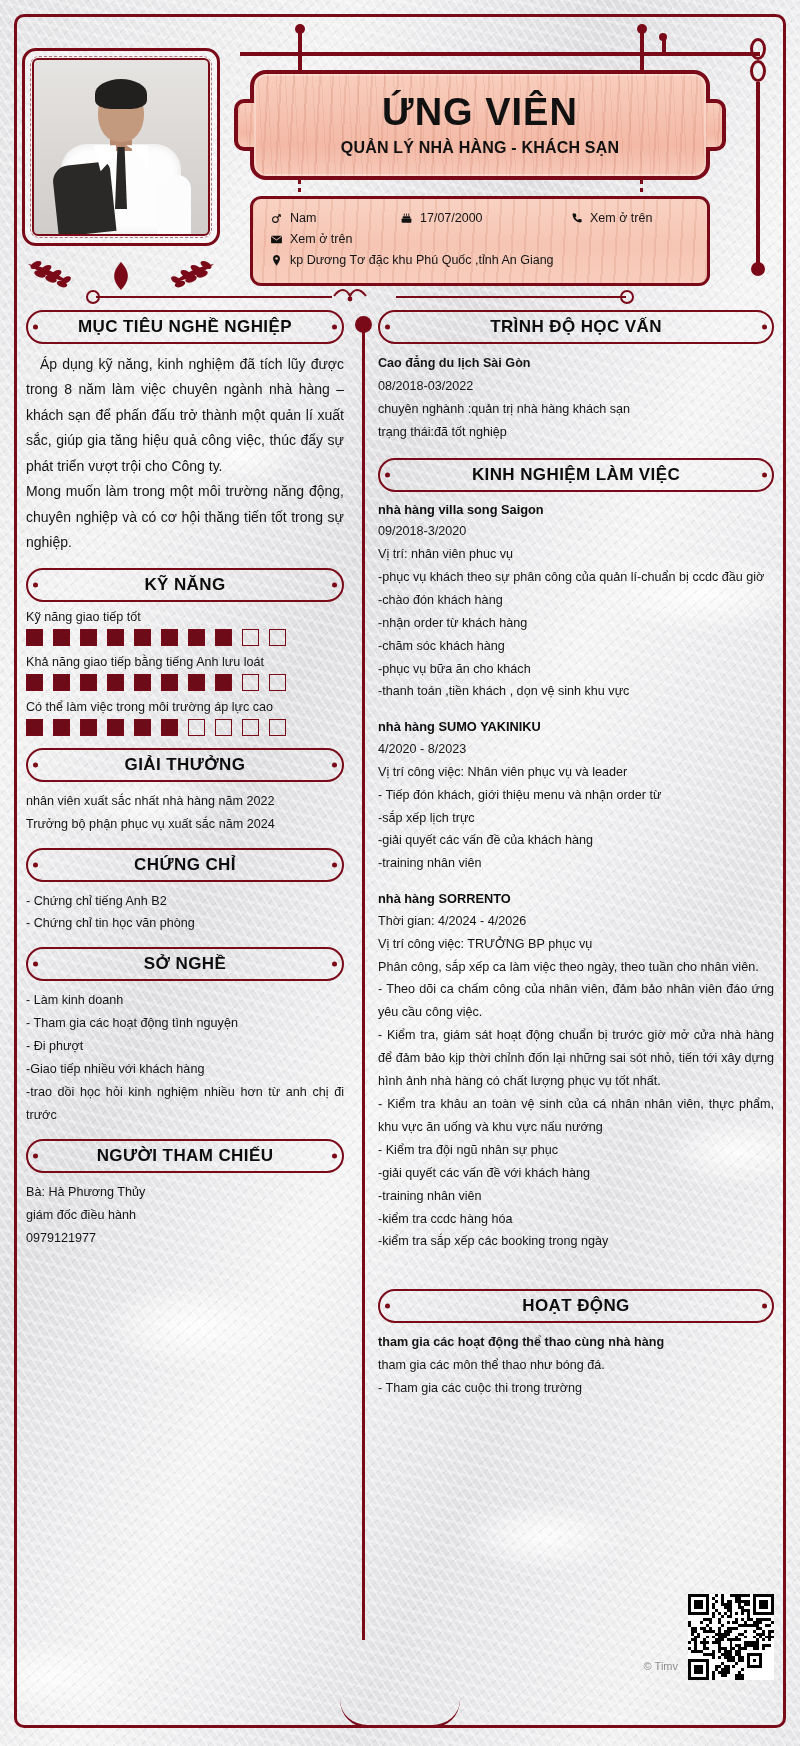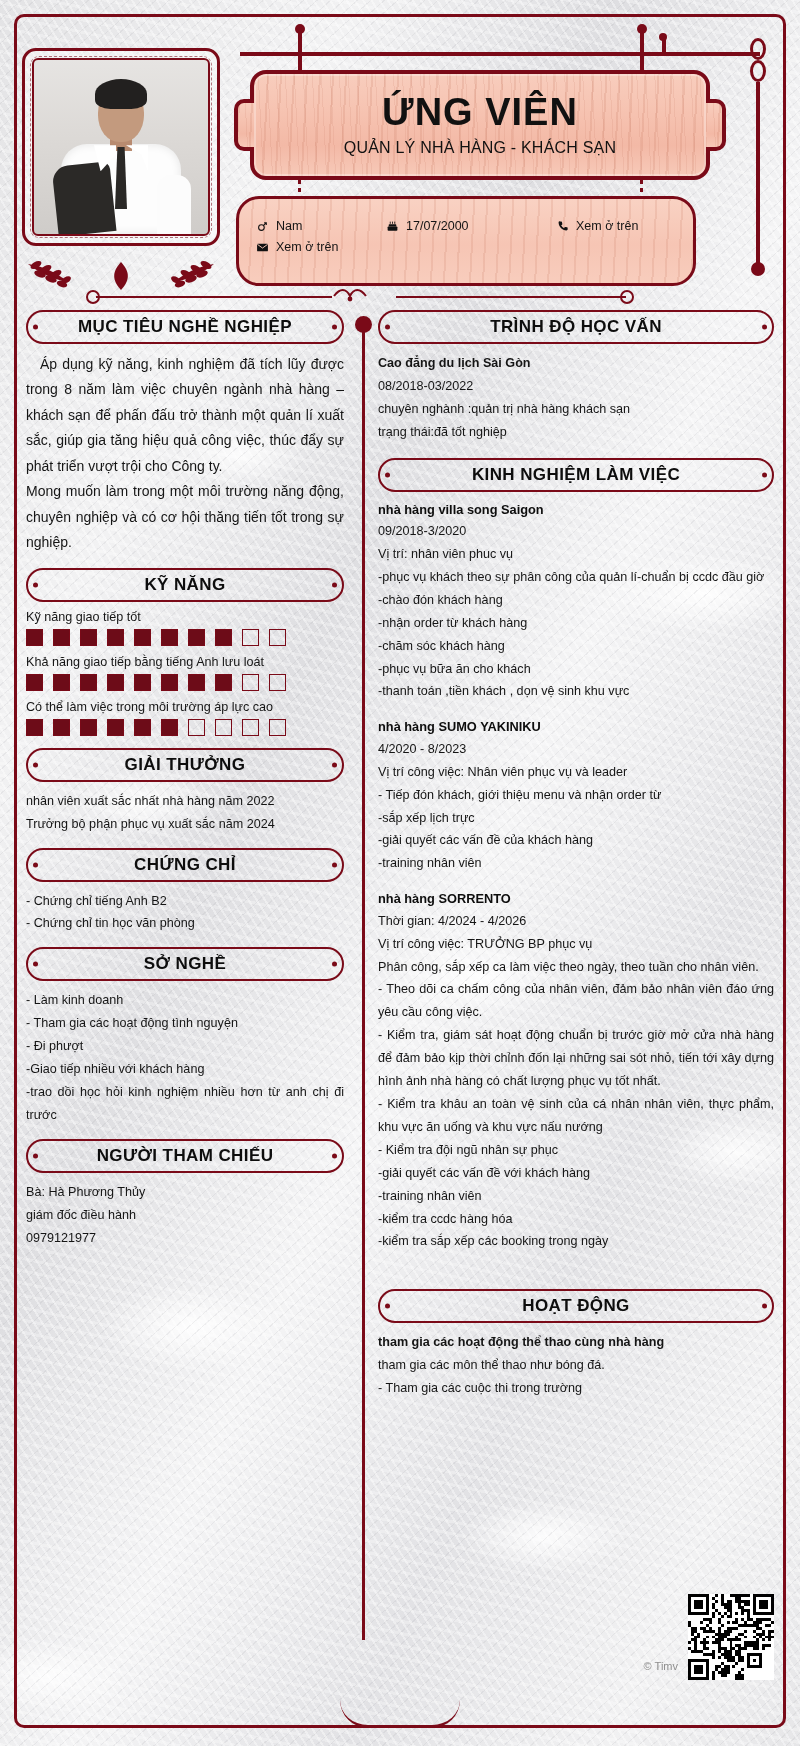--- a/index.html
+++ b/index.html
@@ -184,33 +184,33 @@
     width: 16px; height: 44px; border: 4px solid var(--dark);
     background: inherit;
   }
   .plaque::before { left: -20px; border-right: none; border-radius: 10px 0 0 10px; }
   .plaque::after { right: -20px; border-left: none; border-radius: 0 10px 10px 0; }
   .plaque h1 {
     font-size: 38px; font-weight: 700; letter-spacing: 1px; color: #111;
     line-height: 1.05;
   }
   .plaque h2 {
-    font-size: 16px; font-weight: 400; letter-spacing: .2px; color: #111;
+    font-size: 16px; font-weight: 700; letter-spacing: .2px; color: #111;
     margin-top: 6px;
   }
 
   
   .contact {
-    position: absolute; left: 236px; top: 196px; width: 460px; height: 90px;
+    position: absolute; left: 250px; top: 196px; width: 460px; height: 90px;
     border: 3px solid var(--dark);
-    border-radius: 23px;
+    border-radius: 11px;
     background:
       repeating-linear-gradient(93deg, rgba(198,120,96,.18) 0 2px, rgba(255,255,255,0) 2px 13px),
       linear-gradient(180deg,#f9d2c3 0%, #f6c5b4 55%, #f8cdbd 100%);
-    padding: 20px 16px;
+    padding: 12px 16px;
     display: flex; flex-direction: column; gap: 7px;
   }
   .c-row { display: flex; align-items: center; font-size: 12.5px; color: #141414; }
   .c-item { display: flex; align-items: center; gap: 7px; }
   .c-ico { width: 14px; height: 14px; display: inline-flex; align-items: center; justify-content: center; color: #111; flex: none; }
   .c-ico svg { width: 13px; height: 13px; fill: #111; }
 
   
   .conn { position: absolute; width: 3px; background: var(--dark); }
   .conn.dash {
@@ -405,20 +405,31 @@
     </div>
     <div class="c-row">
       <div class="c-item">
         <span class="c-ico">
           <svg viewBox="0 0 24 24">
               <rect x="2" y="5" width="20" height="14" rx="1.6"></rect>
               <path d="M2.6 6.2 12 13l9.4-6.8" fill="none" stroke="#f6c5b4" stroke-width="1.8"></path>
             </svg>
         </span>
         <span>Xem ở trên</span>
+      </div>
+    </div>
+    <div class="c-row">
+      <div class="c-item">
+        <span class="c-ico">
+          <svg viewBox="0 0 24 24">
+              <path d="M12 2c-3.6 0-6.4 2.8-6.4 6.3 0 4.7 6.4 13.2 6.4 13.2s6.4-8.5 6.4-13.2C18.4 4.8 15.6 2 12 2z"></path>
+              <circle cx="12" cy="8.3" r="2.4" fill="#f6c5b4"></circle>
+            </svg>
+        </span>
+        <span>kp Dương Tơ đặc khu Phú Quốc ,tỉnh An Giang</span>
       </div>
     </div>
   </div>
 
   <div class="divider" style="left:96px; top:296px; width:236px;"></div>
   <div class="div-orn" style="left:86px; top:290px;"></div>
   <div class="divider" style="left:396px; top:296px; width:230px;"></div>
   <div class="div-orn" style="left:620px; top:290px;"></div>
   <svg style="position:absolute; left:330px; top:282px;" width="40" height="28" viewBox="0 0 40 28">
     <g fill="none" stroke="#7a0a18" stroke-width="2">

